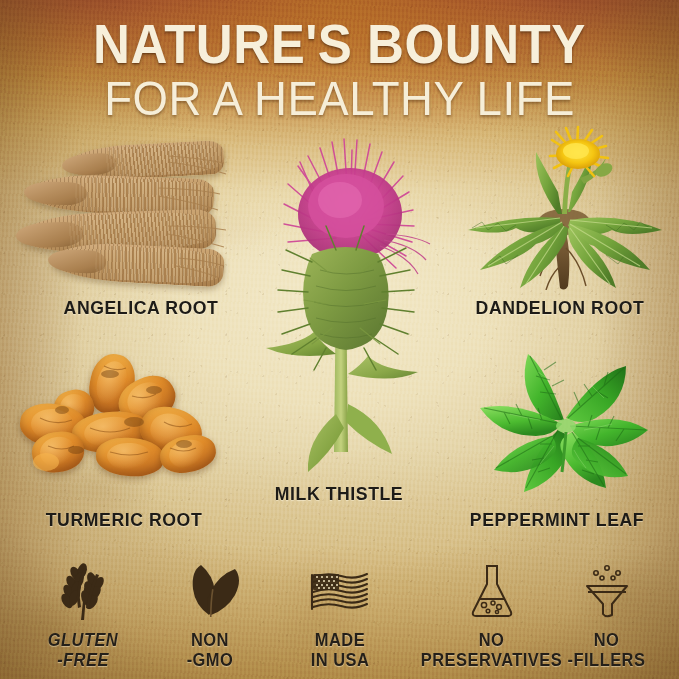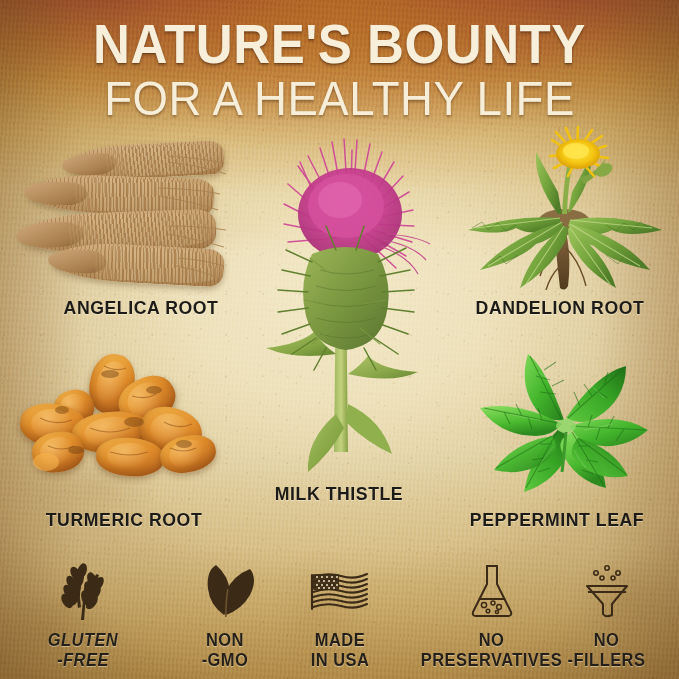--- a/index.html
+++ b/index.html
@@ -139,21 +139,21 @@
   .badge{position:absolute;bottom:8px;width:134px;text-align:center;z-index:7;}
   .badge .ico{height:62px;display:flex;align-items:center;justify-content:center;}
   .badge .lbl{
     font-family:"Liberation Sans Narrow","Liberation Sans",sans-serif;
     font-weight:bold;font-size:17.5px;line-height:1.18;letter-spacing:.5px;
     color:#241f19;margin-top:8px;transform:scaleX(.94);
     text-shadow:0 1px 1px rgba(255,248,228,.45);
   }
   .badge .lbl span{display:block;}
   #b-gluten{left:16px;font-style:italic;}
-  #b-gmo{left:158px;}
+  #b-gmo{left:143px;}
   #b-usa{left:273px;}
   #b-pres{left:414px;width:155px;}
   #b-fill{left:534px;width:145px;}
 </style>
 </head>
 <body>
 
 <div id="poster">
 
   <div class="bg-base"></div>

